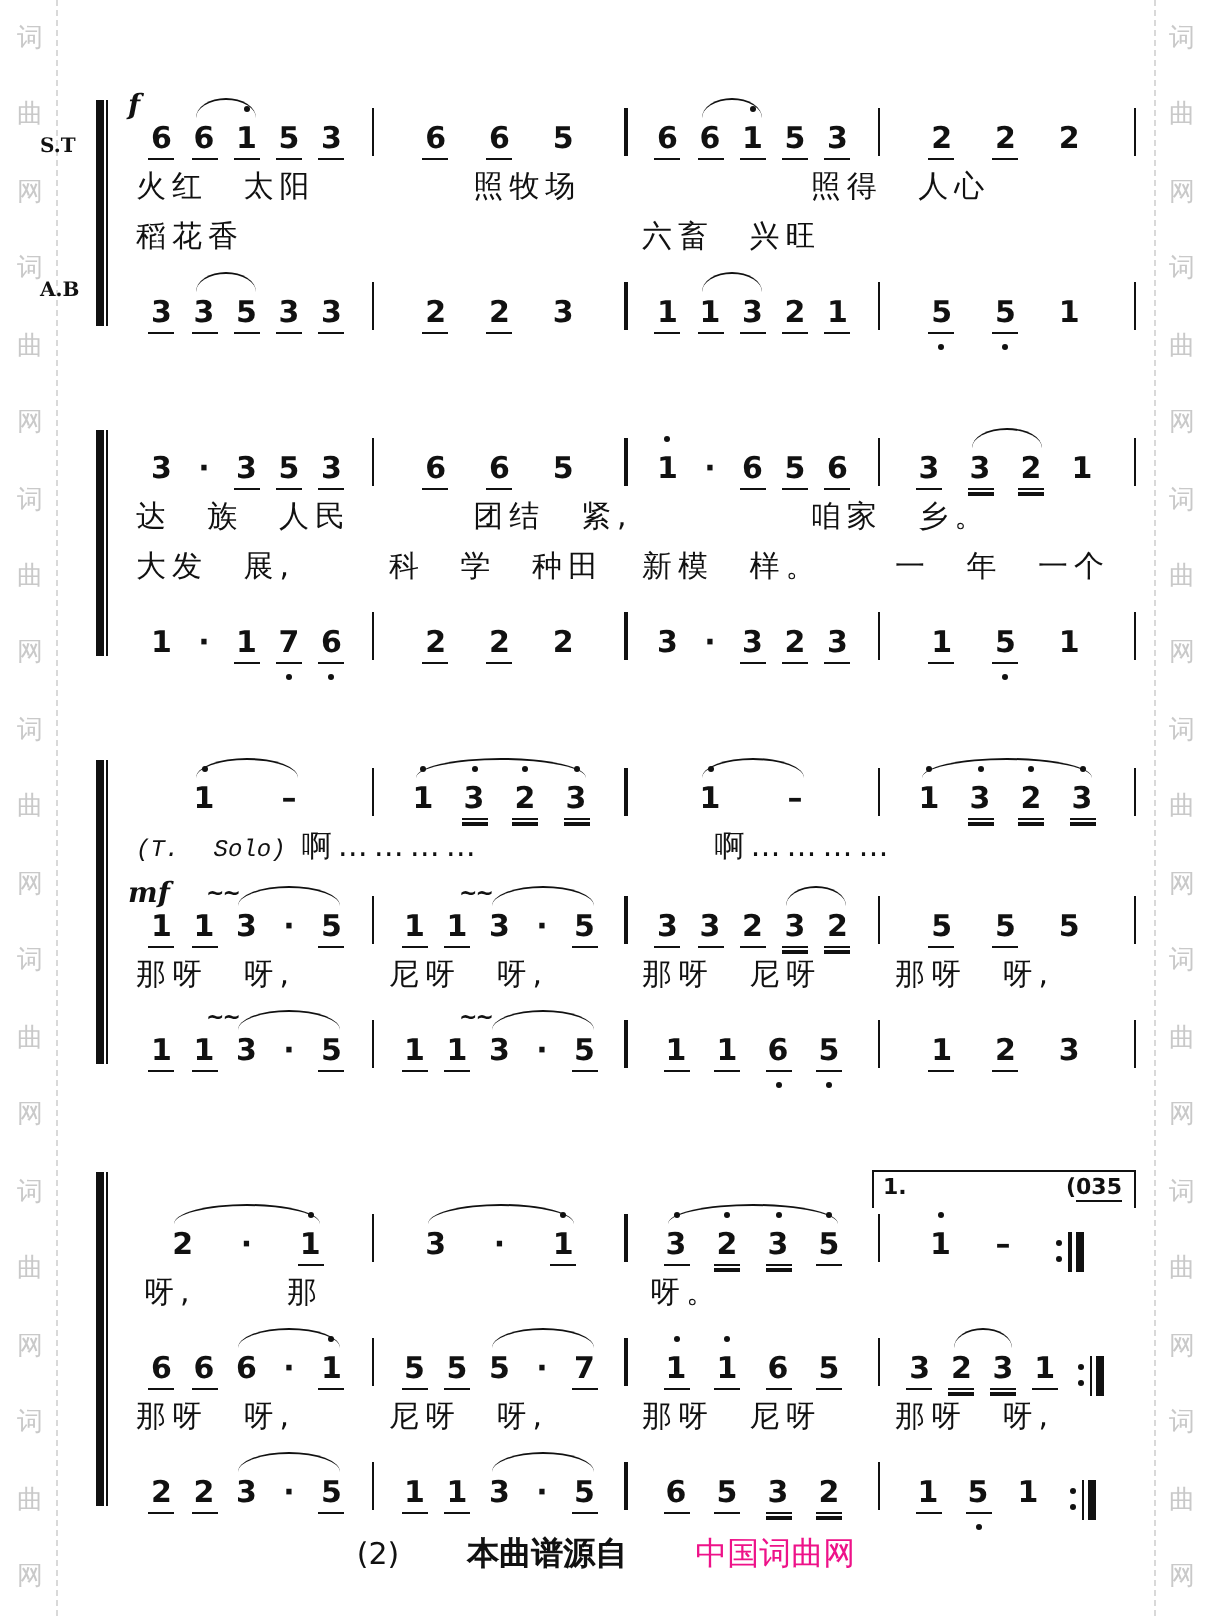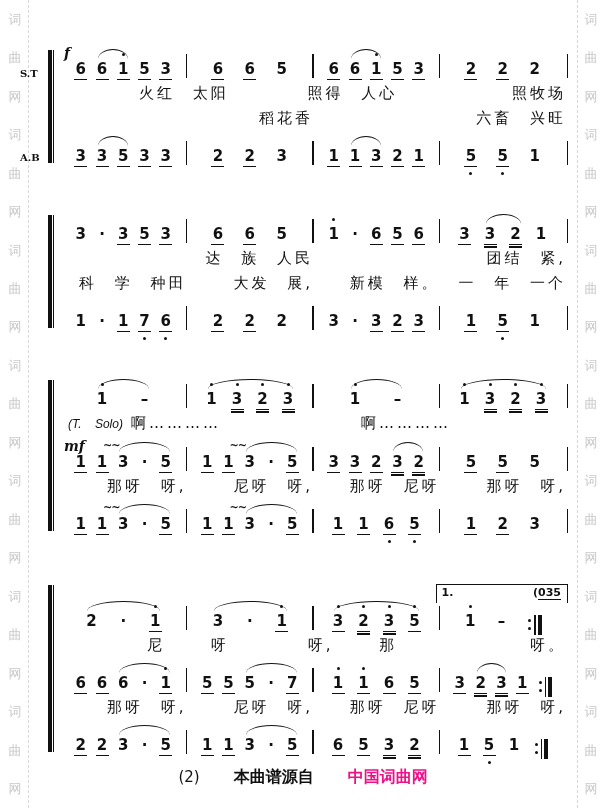--- a/index.html
+++ b/index.html
@@ -16,21 +16,21 @@
   .system{position:relative;margin-left:14px;}
   .system::before{content:"";position:absolute;left:-12px;top:4px;bottom:4px;width:3.5px;background:#111;}
   .system::after{content:"";position:absolute;left:-7px;top:4px;bottom:4px;width:1px;background:#111;}
   .score > .system:nth-child(1){margin-top:46px;}
   .score > .system:nth-child(2){margin-top:44px;}
   .score > .system:nth-child(3){margin-top:44px;}
   .score > .system:nth-child(4){margin-top:46px;}
   .vlabel{position:absolute;left:-40px;font-size:10px;font-weight:bold;
           font-family:"DejaVu Serif",serif;text-align:right;}
   .vlabel.top{top:22px;}
-  .vlabel.bot{bottom:4px;}
+  .vlabel.bot{bottom:16px;}
   
   .notes-row{display:flex;position:relative;padding-top:13px;margin-bottom:1px;}
   .notes-row.pad-volta{padding-top:30px;}
   .notes-row.endbar::after{content:"";position:absolute;right:-2px;bottom:2px;height:24px;width:1.5px;background:#111;}
   .measure{flex:1;display:flex;align-items:baseline;justify-content:space-evenly;
            position:relative;padding:0 6px;}
   .measure + .measure::before{content:"";position:absolute;left:-0.75px;bottom:2px;height:24px;width:1.5px;background:#111;}
   .tk{position:relative;display:inline-block;min-width:13px;text-align:center;
       font-weight:bold;font-size:15px;line-height:20px;}
   .tk.u1,.tk.u2{border-bottom:1.6px solid #111;}
@@ -53,30 +53,30 @@
   .vnote .vn{border-bottom:1.5px solid #111;}
   
   .rpt{display:inline-flex;align-items:center;align-self:center;margin-left:2px;transform:translateY(3px);}
   .rpt .dcol{display:flex;flex-direction:column;}
   .rpt .rd{width:3px;height:3px;border-radius:50%;background:#111;margin:2.5px 0;}
   .rpt .b1{width:1.5px;height:20px;background:#111;margin-left:3px;}
   .rpt .b2{width:4px;height:20px;background:#111;margin-left:2px;}
   i{font-style:normal;}
   
   .lyric-row{display:flex;font-size:15px;line-height:20px;margin:3px 0 5px;}
-  .lyr{flex:1;padding-left:8px;letter-spacing:3px;word-spacing:10px;white-space:nowrap;text-align:right;}
+  .lyr{flex:1;padding-left:8px;letter-spacing:3px;word-spacing:10px;white-space:nowrap;}
   .lyric-row.wide .lyr{word-spacing:38px;padding-left:12px;}
-  .lprefix{font-family:Liberation Sans, sans-serif;font-style:italic;font-size:12px;
+  .lprefix{font-family:Liberation Mono, monospace;font-style:italic;font-size:12px;
            letter-spacing:0;margin-right:8px;}
   
   .footer{position:absolute;left:0;right:0;bottom:20px;display:flex;justify-content:center;
           align-items:baseline;gap:34px;font-size:16px;z-index:1;}
   .footer .pgn{font-weight:normal;font-size:15px;}
   .footer .src{font-weight:bold;text-align:center;}
-  .footer .brand{font-weight:bold;margin-top:44px;}
+  .footer .brand{font-weight:normal;margin-top:44px;}
 </style>
 </head>
 <body>
 
 <div class="page">
   <div class="wm left" style="color: rgb(201, 201, 201);">
       <span class="wmc">词</span>
       <span class="wmc">曲</span>
       <span class="wmc">网</span>
       <span class="wmc">词</span>
@@ -149,22 +149,22 @@
             <i class="arc" style="left: 38px; width: 30px; top: -10px;"></i>
           </div>
           <div class="measure">
             <span class="tk u1"><span class="tx">2</span></span>
             <span class="tk u1"><span class="tx">2</span></span>
             <span class="tk"><span class="tx">2</span></span>
           </div>
         </div>
         <div class="lyric-row">
           <div class="lyr">火红 太阳</div>
+          <div class="lyr">照牧场</div>
           <div class="lyr">照得 人心</div>
-          <div class="lyr">照牧场</div>
         </div>
         <div class="lyric-row">
           <div class="lyr">稻花香</div>
           <div class="lyr">六畜 兴旺</div>
         </div>
         <div class="notes-row endbar">
           <div class="measure">
             <span class="tk u1"><span class="tx">3</span></span>
             <span class="tk u1"><span class="tx">3</span></span>
             <span class="tk u1"><span class="tx">5</span></span>
@@ -217,24 +217,25 @@
             <span class="tk u1"><span class="tx">3</span></span>
             <span class="tk u2"><span class="tx">3</span></span>
             <span class="tk u2"><span class="tx">2</span></span>
             <span class="tk"><span class="tx">1</span></span>
             <i class="arc" style="left: 46px; width: 35px; top: -10px;"></i>
           </div>
         </div>
         <div class="lyric-row">
           <div class="lyr">达 族 人民</div>
           <div class="lyr">团结 紧,</div>
-        </div>
-        <div class="lyric-row">
+          <div class="lyr">咱家 乡。</div>
+        </div>
+        <div class="lyric-row">
+          <div class="lyr">大发 展,</div>
           <div class="lyr">科 学 种田</div>
-          <div class="lyr">大发 展,</div>
           <div class="lyr">新模 样。</div>
           <div class="lyr">一 年 一个</div>
         </div>
         <div class="notes-row endbar">
           <div class="measure">
             <span class="tk"><span class="tx">1</span></span>
             <span class="tk"><span class="tx">·</span></span>
             <span class="tk u1"><span class="tx">1</span></span>
             <span class="tk u1"><span class="tx">7</span><i class="dot below"></i></span>
             <span class="tk u1"><span class="tx">6</span><i class="dot below"></i></span>
@@ -395,21 +396,20 @@
               <span class="dcol">
                 <i class="rd"></i>
                 <i class="rd"></i>
               </span>
               <i class="b1"></i>
               <i class="b2"></i>
             </span>
           </div>
         </div>
         <div class="lyric-row wide">
-          <div class="lyr">尼 呀</div>
           <div class="lyr">呀, 那</div>
           <div class="lyr">呀。</div>
         </div>
         <div class="notes-row">
           <div class="measure">
             <span class="tk u1"><span class="tx">6</span></span>
             <span class="tk u1"><span class="tx">6</span></span>
             <span class="tk"><span class="tx">6</span></span>
             <span class="tk"><span class="tx">·</span></span>
             <span class="tk u1"><span class="tx">1</span><i class="dot above"></i></span>

